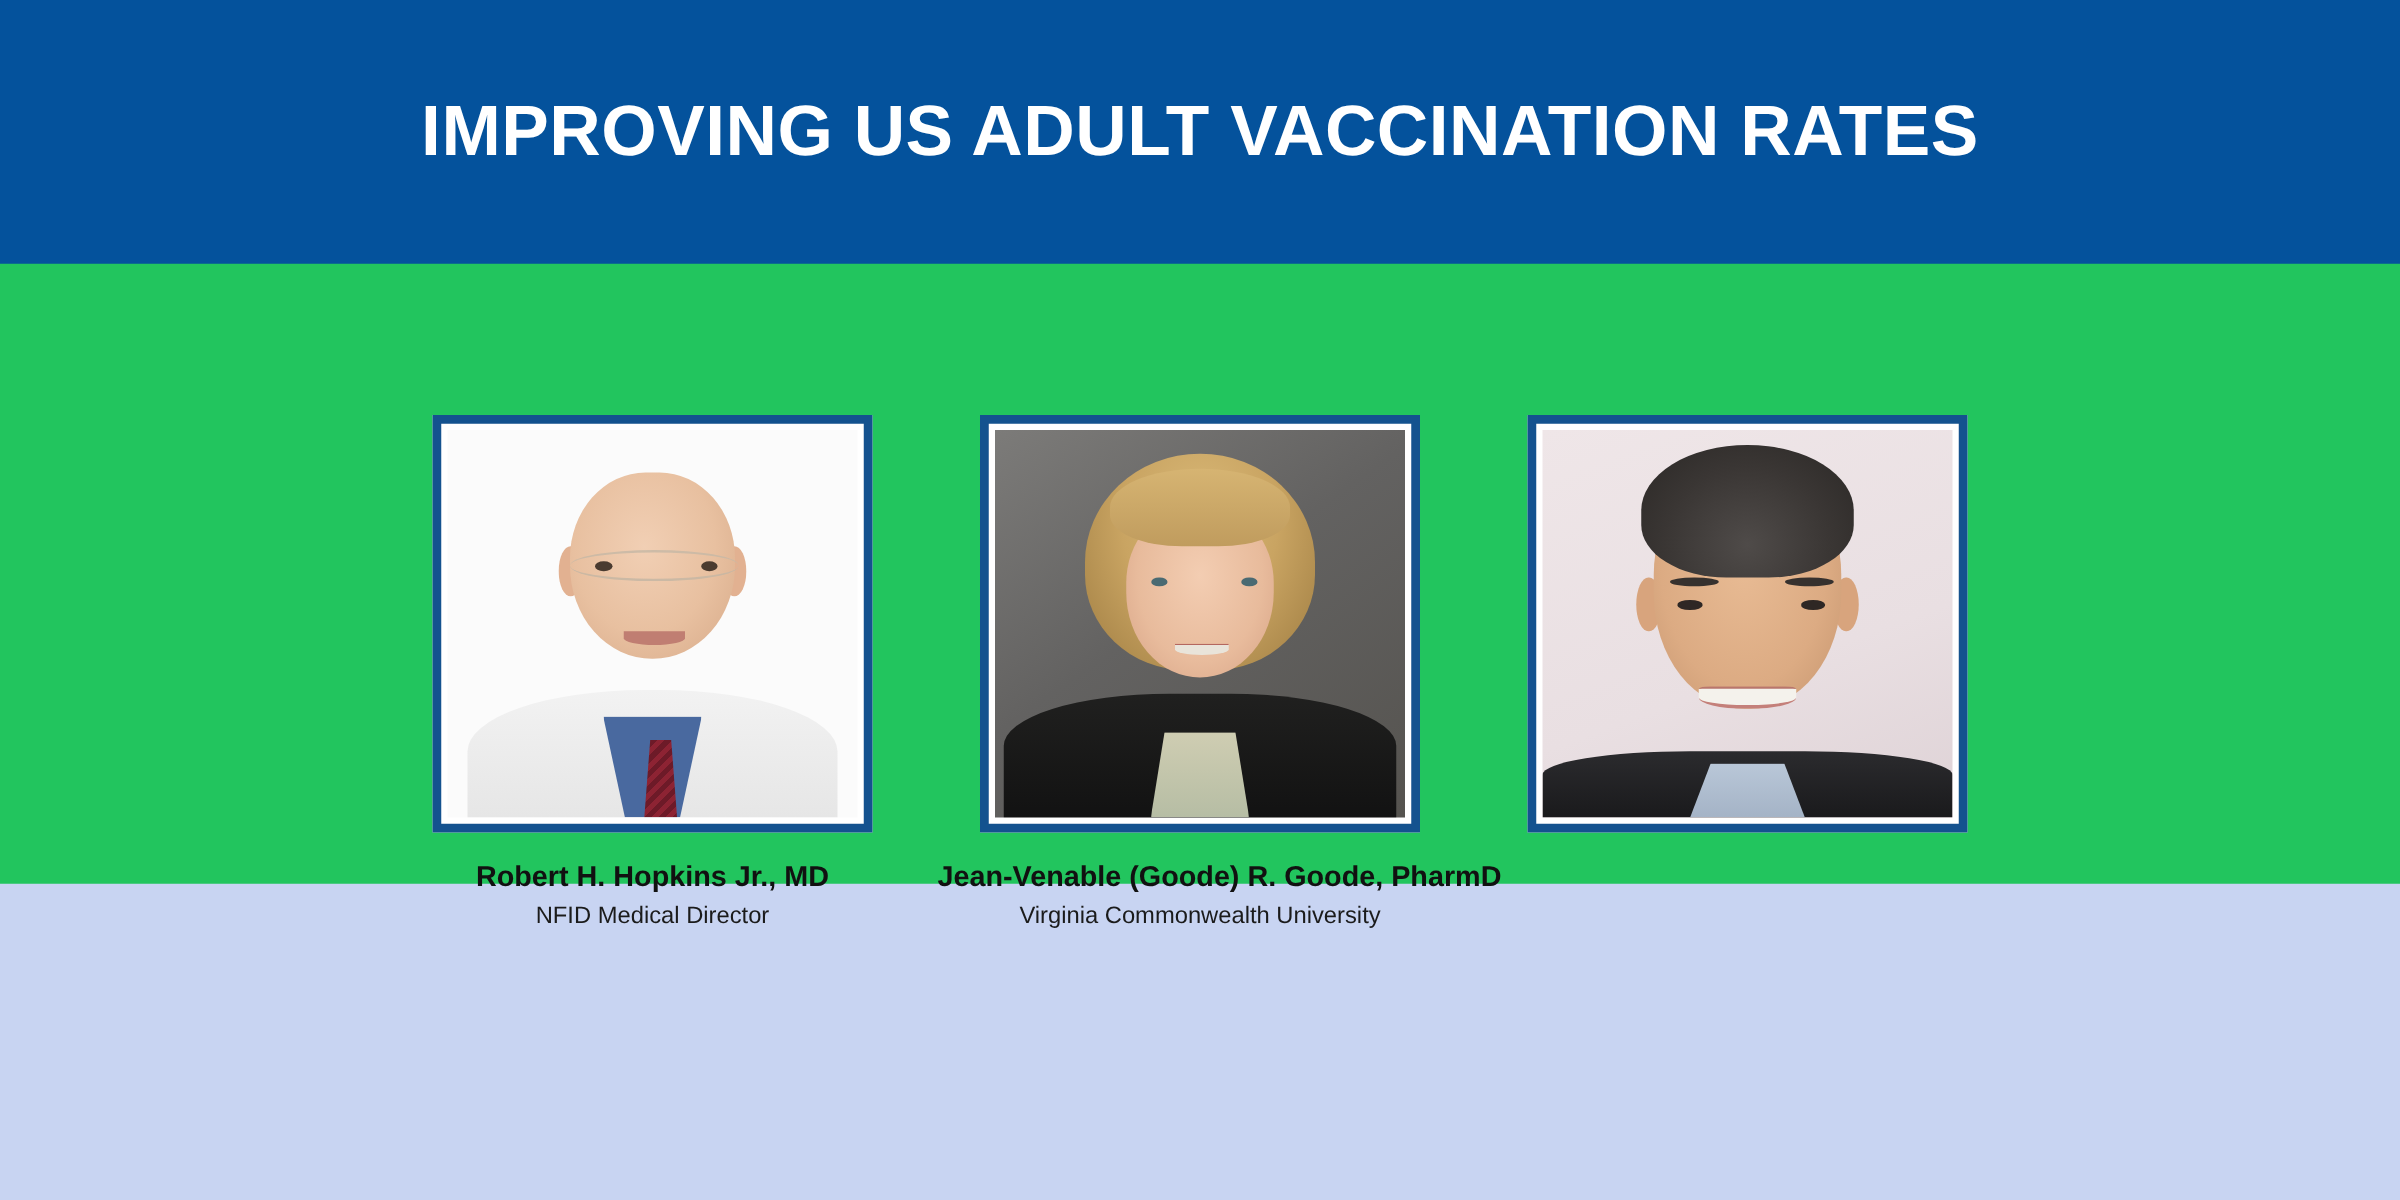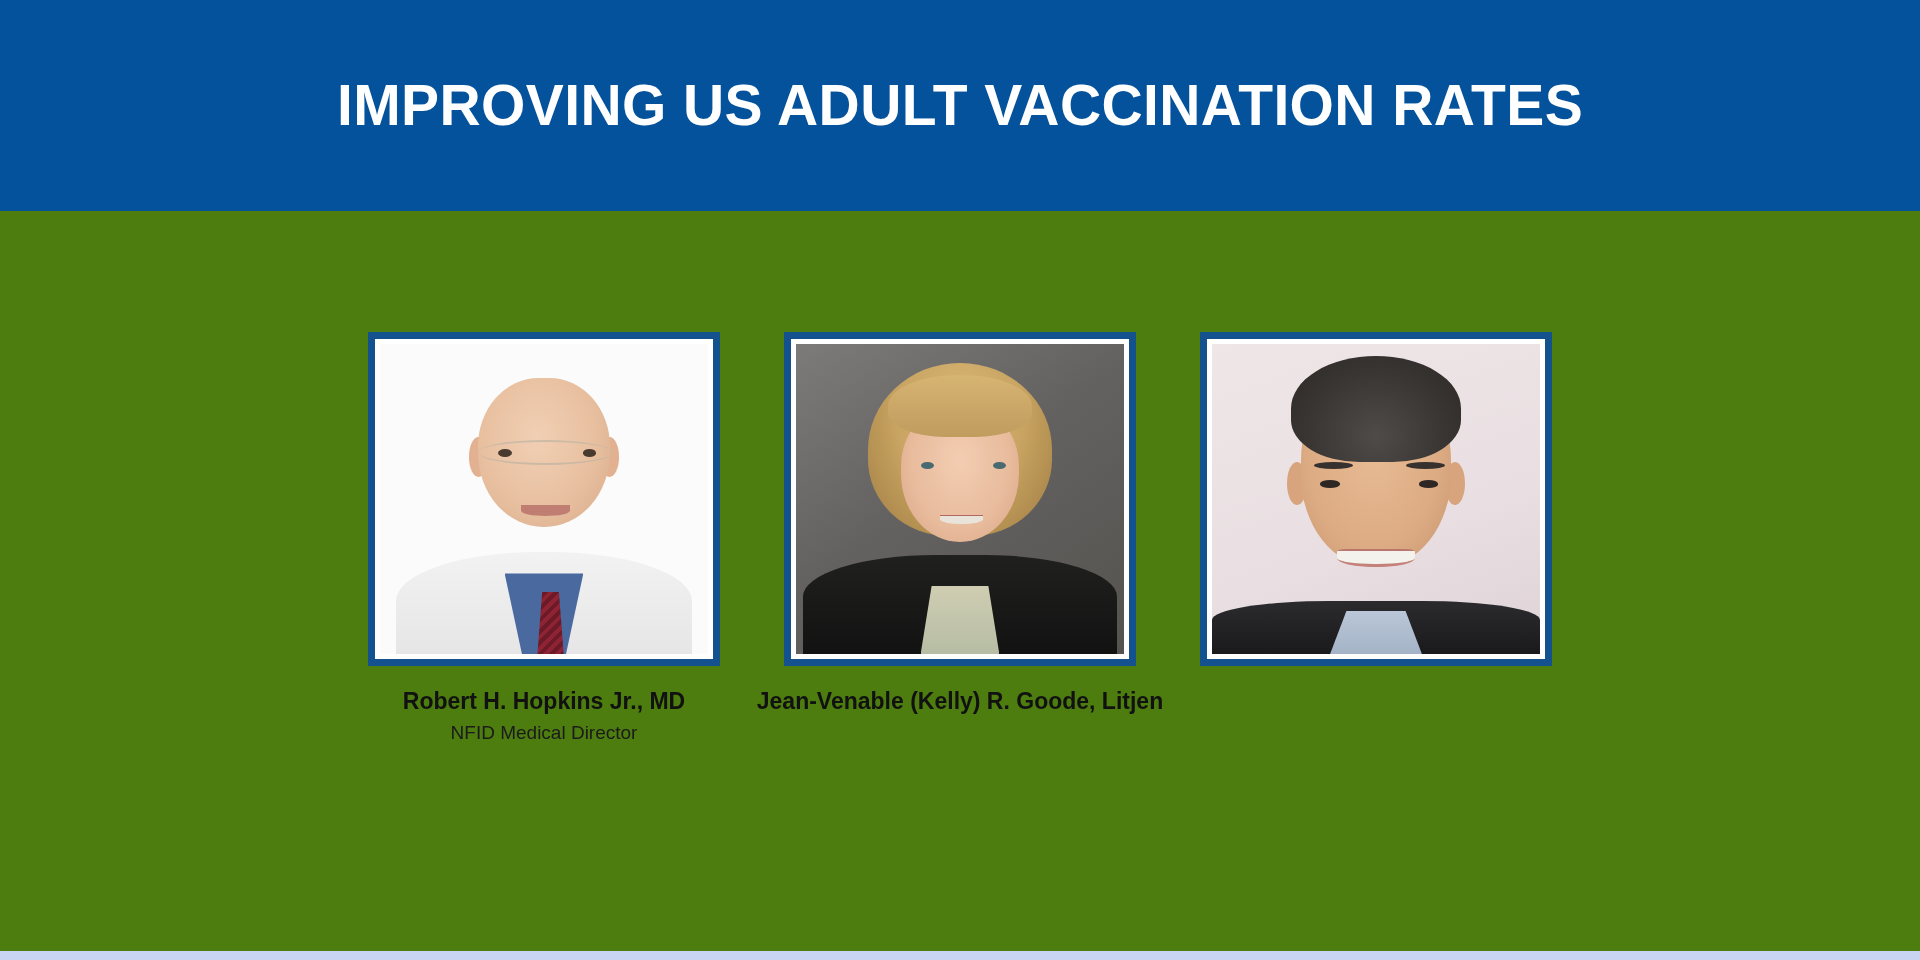--- a/index.html
+++ b/index.html
@@ -6,22 +6,22 @@
   * { margin:0; padding:0; box-sizing:border-box; }
   html, body {
     width:1920px; height:960px;
     overflow:hidden;
     font-family:"Liberation Sans", sans-serif;
   }
   body { background:#c8d4f2; }
 
   #slide {
     position:relative;
-    width:1920px; height:951px;
-    background:#4d7c0f;
+    width:1920px; height:707px;
+    background:#22c55e;
   }
 
   
   #title-banner {
     position:absolute;
     left:0; top:0;
     width:1920px; height:211px;
     background:#04529c;
     display:flex;
     align-items:center;
@@ -39,21 +39,21 @@
   }
 
   
   #speakers-row {
     position:absolute;
     left:0; top:332px;
     width:1920px;
     display:flex;
     justify-content:center;
     align-items:flex-start;
-    gap:64px;
+    gap:86px;
   }
   .speaker-card {
     width:352px;
     display:flex;
     flex-direction:column;
     align-items:center;
   }
 
   .portrait-frame {
     width:352px; height:334px;
@@ -299,21 +299,22 @@
           <div class="face"></div>
           <div class="bangs"></div>
           <div class="eye-l"></div>
           <div class="eye-r"></div>
           <div class="mouth"></div>
           <div class="blazer"></div>
           <div class="blouse"></div>
         </div>
       </div>
       <div class="caption">
-        <div class="speaker-name">Jean-Venable (Kelly) R. Goode, Litjen</div>
+        <div class="speaker-name">Jean-Venable (Goode) R. Goode, PharmD</div>
+        <div class="speaker-affiliation">Virginia Commonwealth University</div>
       </div>
     </div>
 
     <div class="speaker-card">
       <div class="portrait-frame">
         <div class="portrait-photo photo-tan">
           <div class="ear-l"></div>
           <div class="ear-r"></div>
           <div class="face"></div>
           <div class="hair"></div>

